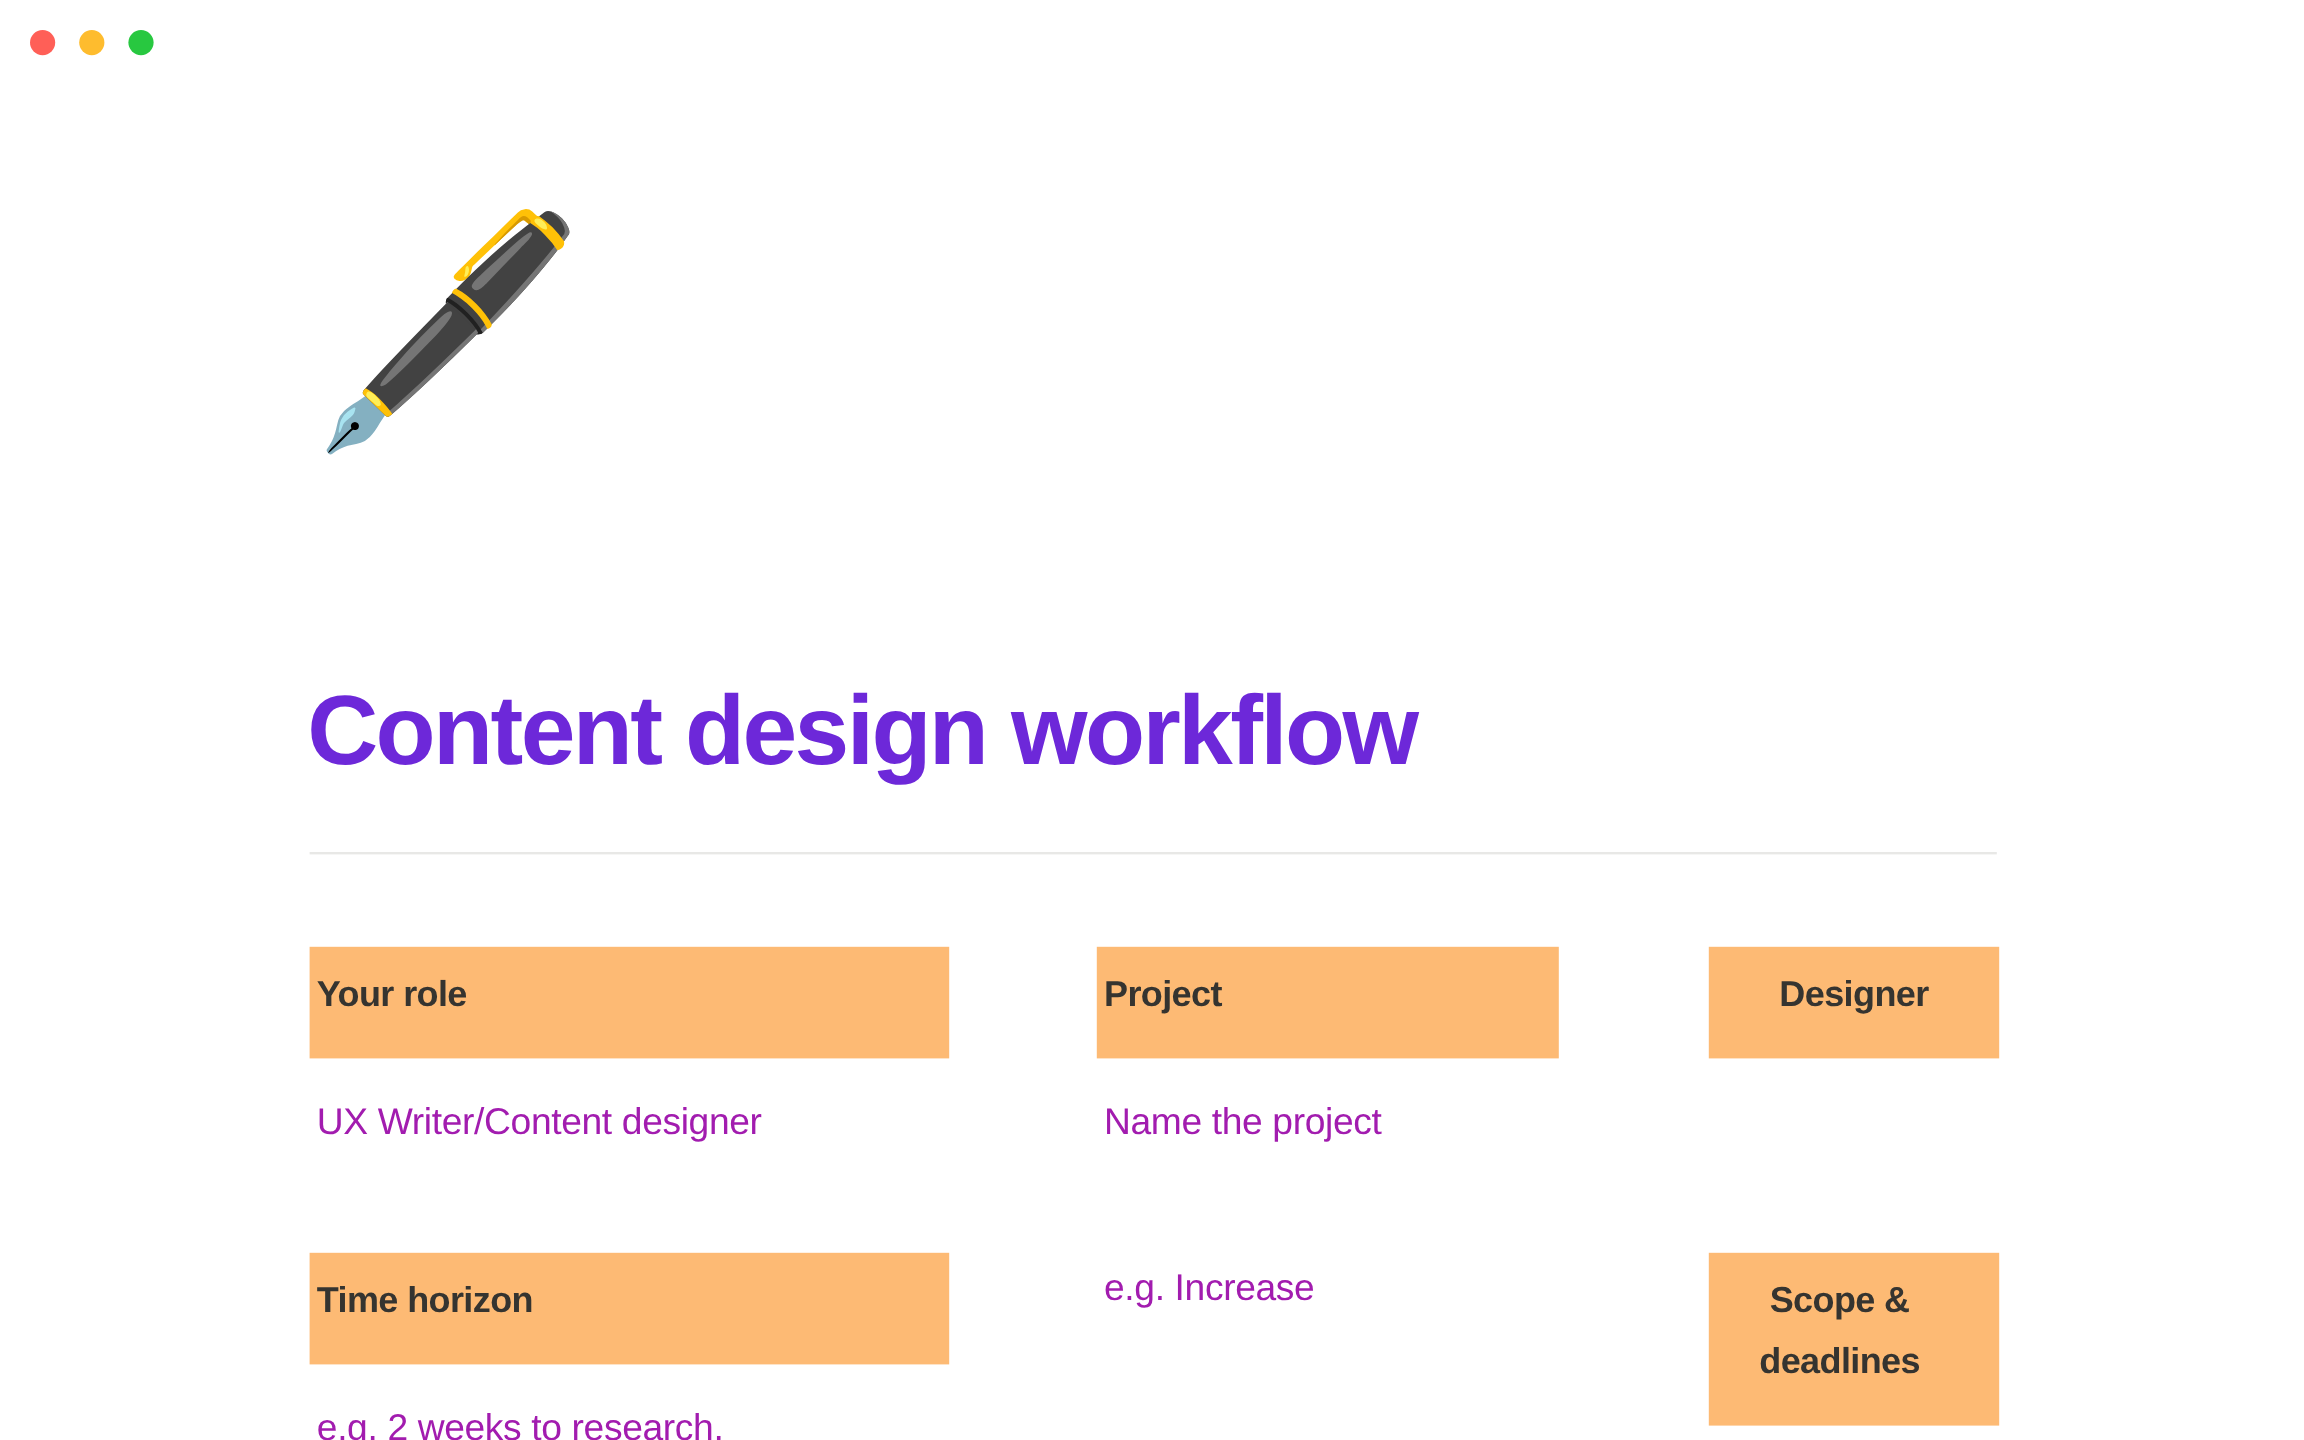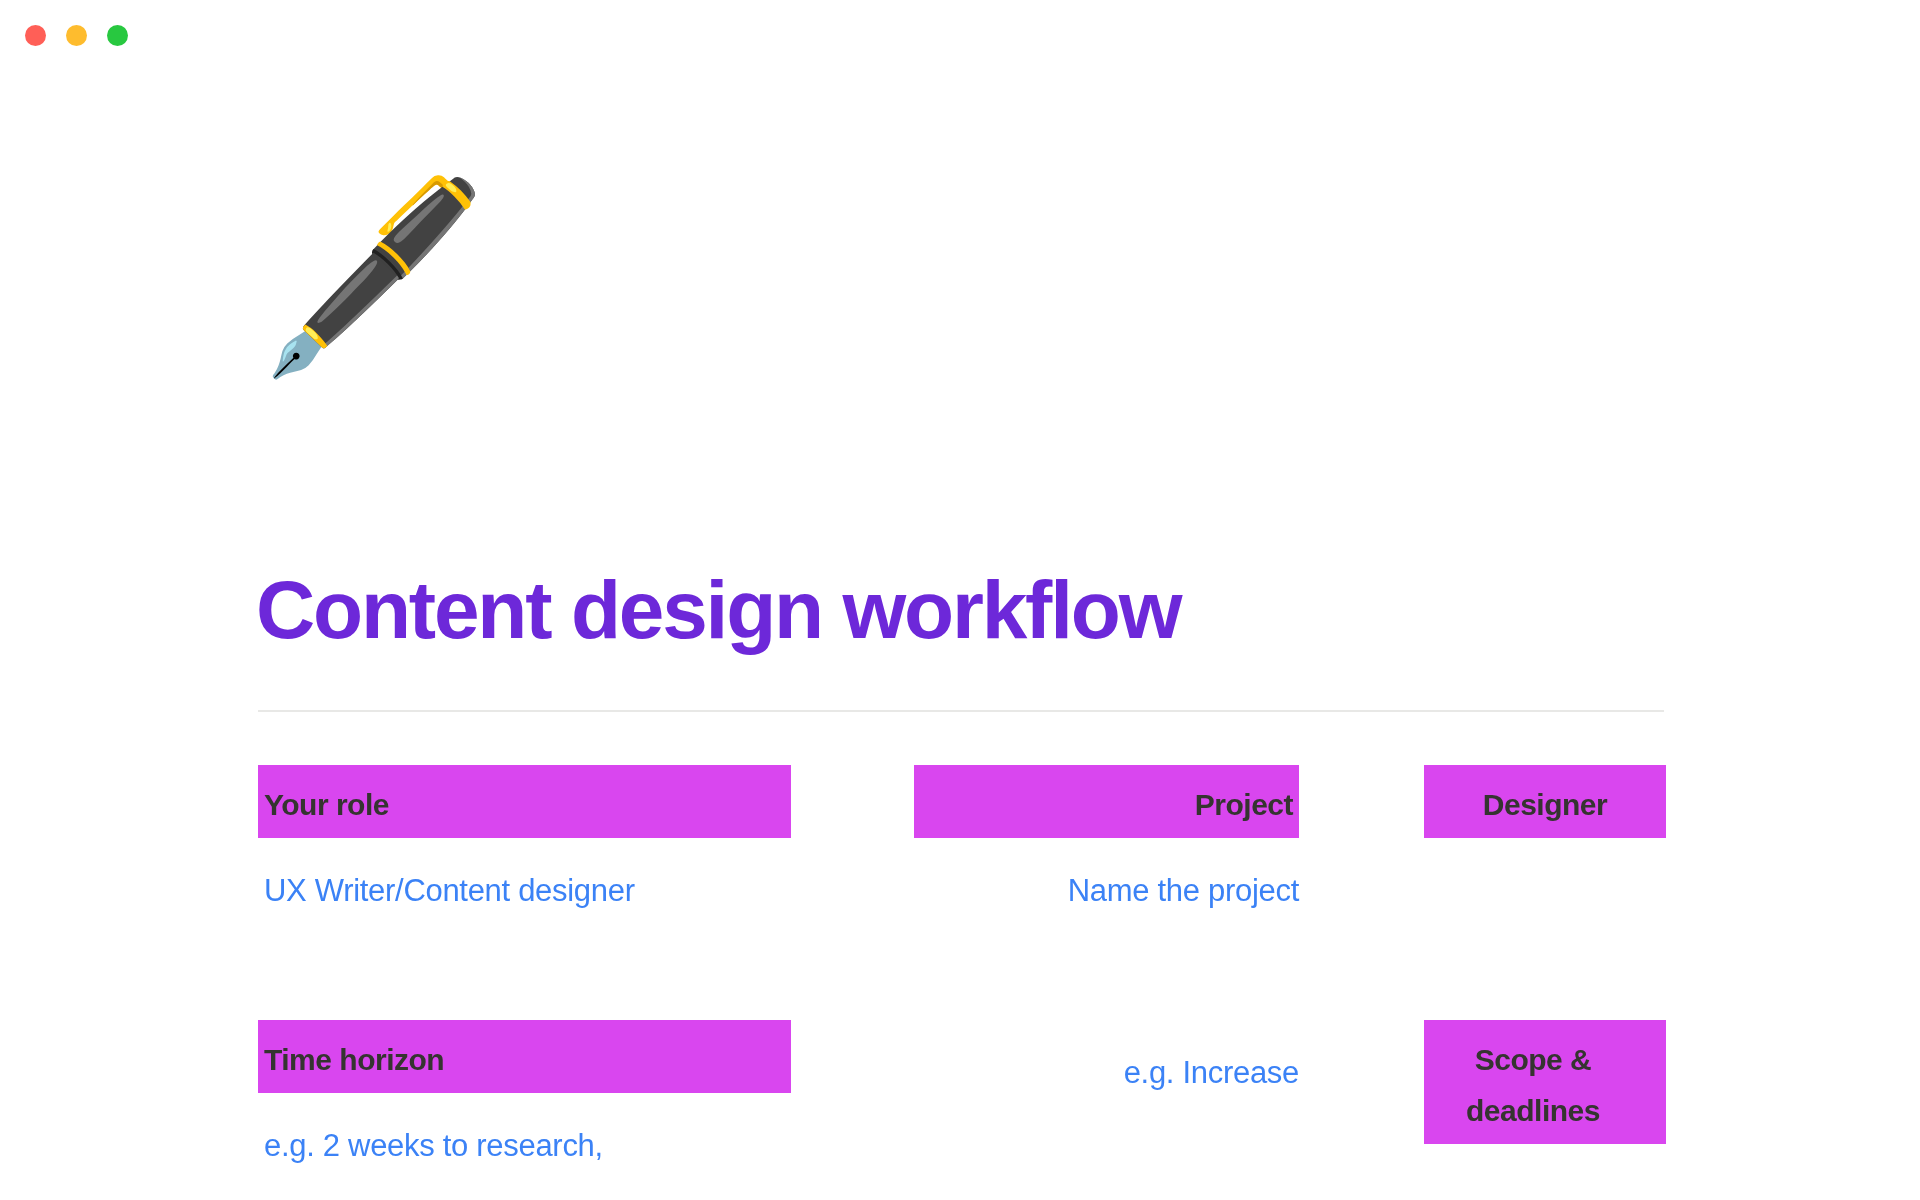--- a/index.html
+++ b/index.html
@@ -100,41 +100,42 @@
   .row {
     position: relative;
     height: 255px;
   }
 
   .cell {
     position: absolute;
     top: 0;
   }
   .col-1 { left: 0px;    width: 533px; }
-  .col-2 { left: 656px;  width: 385px; text-align: right; }
+  .col-2 { left: 656px;  width: 385px; }
   .col-3 { left: 1166px; width: 242px; text-align: center; }
 
   .cell-head {
-    background: #d946ef;
-    padding: 14px 6px 8px 6px;
+    background: #fdba74;
+    padding: 14px 6px 28px 6px;
     font-size: 30px;
     line-height: 51px;
     font-weight: 700;
     letter-spacing: -0.5px;
     color: #353430;
+    margin-top: 24px;
   }
   .cell-head.wrap { padding-right: 30px; }
 
   .cell-value {
     margin-top: 30px;
     padding-left: 6px;
     font-size: 31px;
     line-height: 46px;
     letter-spacing: -0.3px;
-    color: #3b82f6;
+    color: #a21caf;
     white-space: nowrap;
   }
 </style>
 </head>
 <body>
 
 <div class="window">
 
   <div class="titlebar">
     <div class="traffic-lights">

